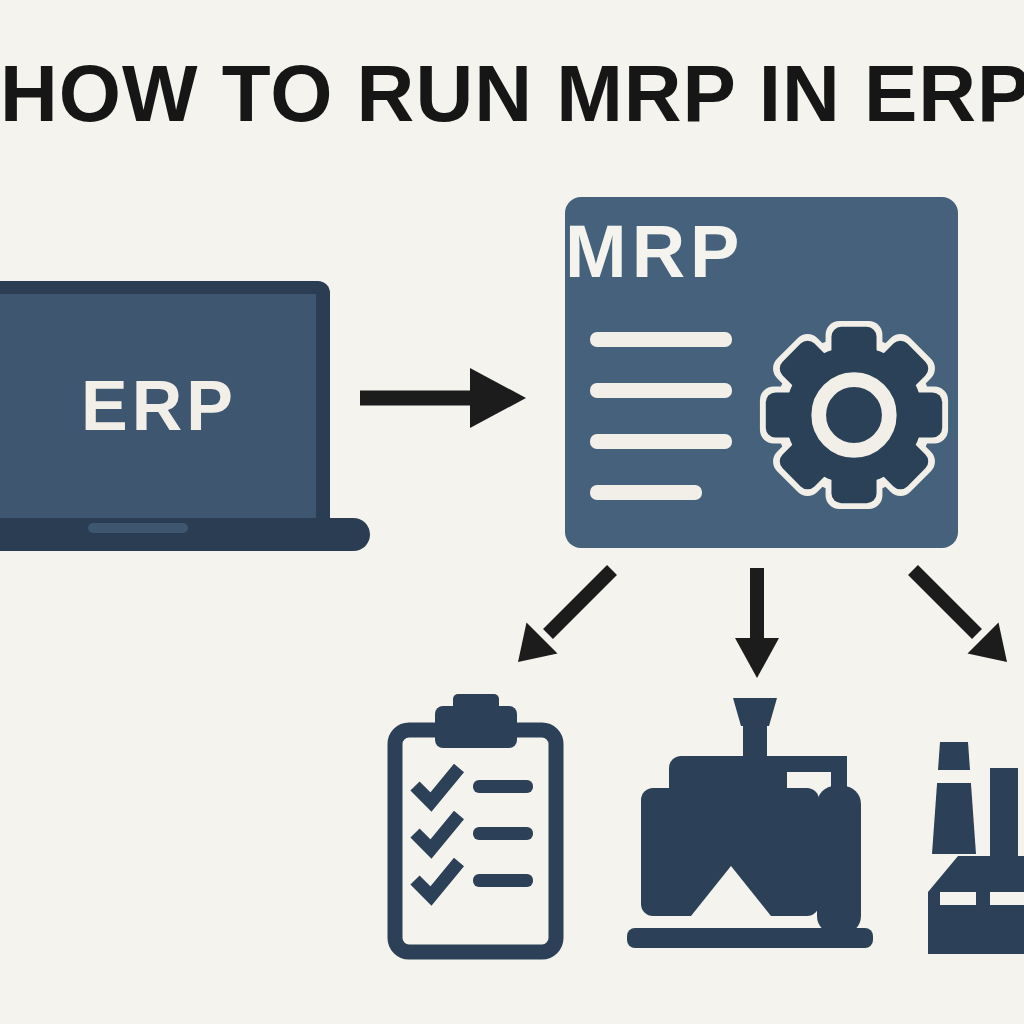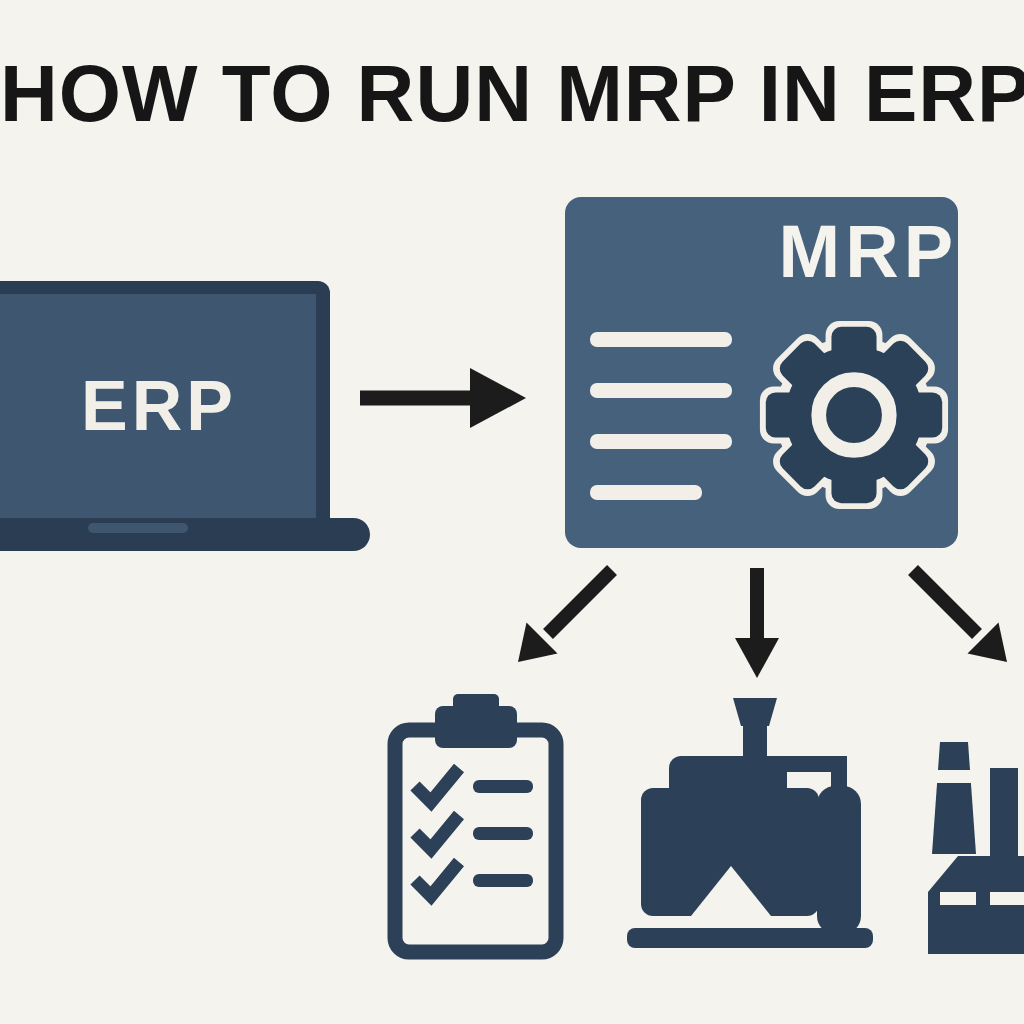--- a/index.html
+++ b/index.html
@@ -64,21 +64,21 @@
   .mrp-panel {
     position: absolute;
     left: 565px; top: 197px;
     width: 393px; height: 351px;
     background: #45617c;
     border-radius: 16px;
   }
   .mrp-label {
     position: absolute;
     left: 0; right: 0; top: 12px;
-    text-align: right;
+    text-align: left;
     color: #f5f3ee;
     font-size: 74px;
     font-weight: bold;
     letter-spacing: 5px;
   }
   .mrp-lines {
     position: absolute;
     left: 25px; top: 135px;
   }
   .mrp-line {

